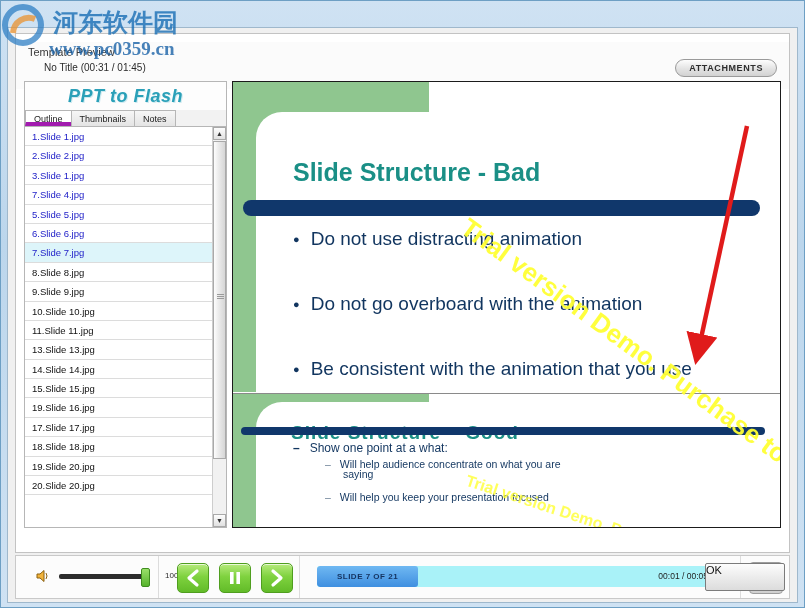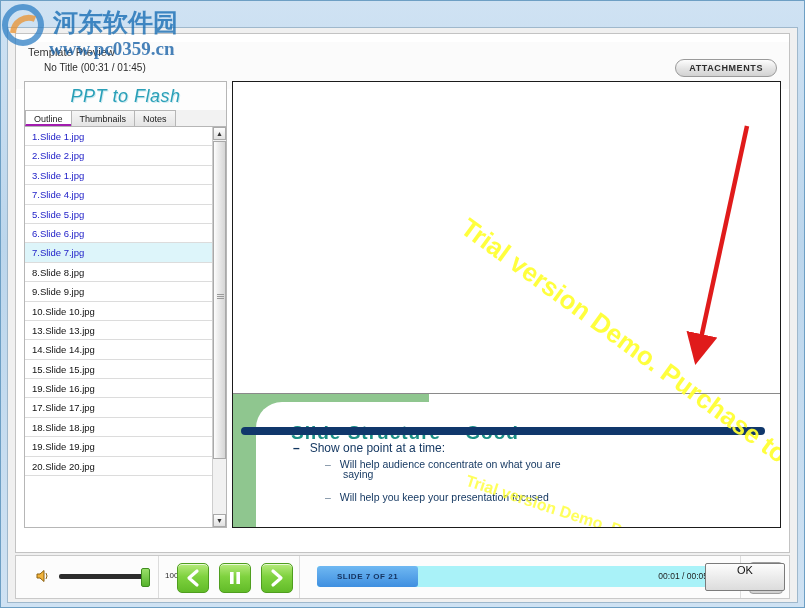--- a/index.html
+++ b/index.html
@@ -54,36 +54,36 @@
     line-height:16px;cursor:pointer;
   }
   
   #leftpane{
     position:absolute;left:8px;top:47px;width:203px;height:447px;
     background:#ffffff;border:1px solid #b6b6b6;box-sizing:border-box;
   }
   #brand{
     position:absolute;left:0;top:0;width:100%;height:28px;
     text-align:center;line-height:28px;
-    font-size:18px;font-weight:normal;font-style:italic;
+    font-size:18px;font-weight:bold;font-style:italic;
     color:#2aa0b8;text-shadow:1px 1px 0 #cfeaf0;
     background:#fdfdfd;letter-spacing:.5px;
   }
   #tabs{
     position:absolute;left:0;top:28px;width:100%;height:17px;
     border-bottom:1px solid #b6b6b6;background:#f2f2f2;box-sizing:border-box;
   }
   .tab{
     float:left;height:16px;line-height:16px;padding:0 8px;
     font-size:9px;color:#1c1c1c;
     border:1px solid #b6b6b6;border-bottom:none;
     background:linear-gradient(#f6f6f6,#e4e4e4);
     margin-right:-1px;box-sizing:border-box;cursor:pointer;
   }
-  .tab.active{background:#ffffff;border-bottom:2px solid #a21caf;}
+  .tab.active{background:#ffffff;border-bottom:4px solid #a21caf;}
   #list{
     position:absolute;left:0;top:45px;right:0;bottom:0;
     overflow:hidden;background:#fff;
   }
   .row{
     height:19.4px;line-height:19.4px;
     border-bottom:1px solid #dcdcdc;
     padding-left:7px;font-size:9.5px;color:#111;
     white-space:nowrap;cursor:pointer;box-sizing:border-box;
   }
@@ -199,21 +199,21 @@
     position:absolute;left:0;top:0;width:101px;height:21px;line-height:21px;
     text-align:center;font-size:8px;font-weight:bold;color:#14325e;letter-spacing:.5px;
   }
   #bartime{position:absolute;right:12px;top:0;height:21px;line-height:21px;font-size:8.5px;color:#1d1d1d;}
   #fsbtn{
     position:absolute;left:8px;top:6px;width:32px;height:30px;border-radius:4px;
     background:linear-gradient(#fcfcfc,#e2e2e2 50%,#cfcfcf);
     border:1px solid #9d9d9d;cursor:pointer;
   }
   
-  #footer{position:absolute;left:0;bottom:0;width:100%;height:46px;text-align:center;}
+  #footer{position:absolute;left:0;bottom:0;width:100%;height:46px;}
   #okbtn{
     position:absolute;right:12px;top:7px;width:78px;height:26px;
     background:linear-gradient(#fdfdfd,#ececec 50%,#dcdcdc);
     border:1px solid #7b7b7b;border-radius:2px;
     font-size:11px;color:#111;cursor:pointer;
   }
   
   #sitewm{position:absolute;left:0;top:2px;width:300px;height:62px;pointer-events:none;}
 </style>
 </head>
@@ -243,47 +243,57 @@
             <div class="row blue">1.Slide 1.jpg</div>
             <div class="row blue">2.Slide 2.jpg</div>
             <div class="row blue">3.Slide 1.jpg</div>
             <div class="row blue">7.Slide 4.jpg</div>
             <div class="row blue">5.Slide 5.jpg</div>
             <div class="row blue">6.Slide 6.jpg</div>
             <div class="row sel">7.Slide 7.jpg</div>
             <div class="row">8.Slide 8.jpg</div>
             <div class="row">9.Slide 9.jpg</div>
             <div class="row">10.Slide 10.jpg</div>
+            <div class="row">11.Slide 11.jpg</div>
             <div class="row">13.Slide 13.jpg</div>
             <div class="row">14.Slide 14.jpg</div>
             <div class="row">15.Slide 15.jpg</div>
             <div class="row">19.Slide 16.jpg</div>
             <div class="row">17.Slide 17.jpg</div>
             <div class="row">18.Slide 18.jpg</div>
-            <div class="row">19.Slide 19.jpg</div>
+            <div class="row">19.Slide 20.jpg</div>
             <div class="row">20.Slide 20.jpg</div>
           </div>
         <div id="sb">
           <div class="sbbtn" id="sbup">▲</div>
           <div id="sbthumb">
             <div id="sbgrip"></div>
           </div>
           <div class="sbbtn" id="sbdown">▼</div>
         </div>
       </div>
 
       <div id="stage">
 
+        <div class="slide" id="slideA">
+          <div class="greenbar"></div>
+          <div class="cardwhite"></div>
+          <div class="sttl">Slide Structure - Bad</div>
+          <div class="navbar"></div>
+          <div class="blt" id="b1">Do not use distracting animation</div>
+          <div class="blt" id="b2">Do not go overboard with the animation</div>
+          <div class="blt" id="b3">Be consistent with the animation that you use</div>
+        </div>
 
         <div class="slide" id="slideB">
           <div class="greenbar"></div>
           <div class="cardwhite"></div>
           <div class="sttl">Slide Structure – Good</div>
           <div class="navbar"></div>
-          <div class="sub1">Show one point at a time:</div>
+          <div class="sub1">Show one point at a what:</div>
           <div class="sub2" id="s2a">Will help audience concentrate on what you are</div>
           <div id="s2a2">saying</div>
           <div class="sub2" id="s2c">Will help you keep your presentation focused</div>
         </div>
 
         <div class="wm" id="wm1">Trial version Demo. Purchase to remove that</div>
         <div class="wm" id="wm2">Trial version Demo. Purchase to remove that</div>
       </div>
 
       <svg id="arrow" viewBox="0 0 560 447">

